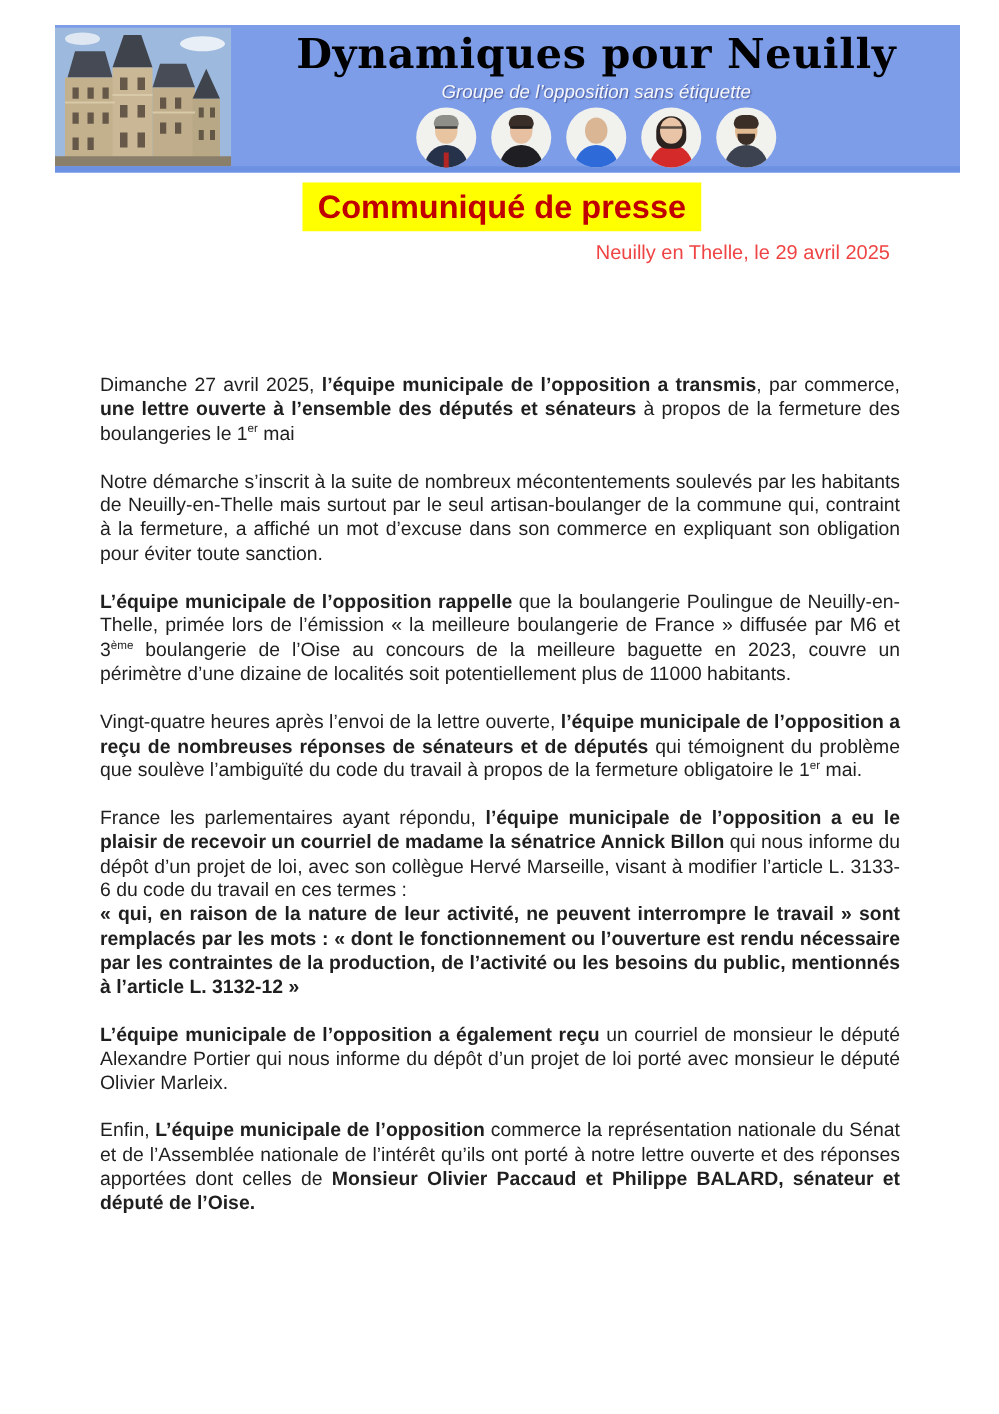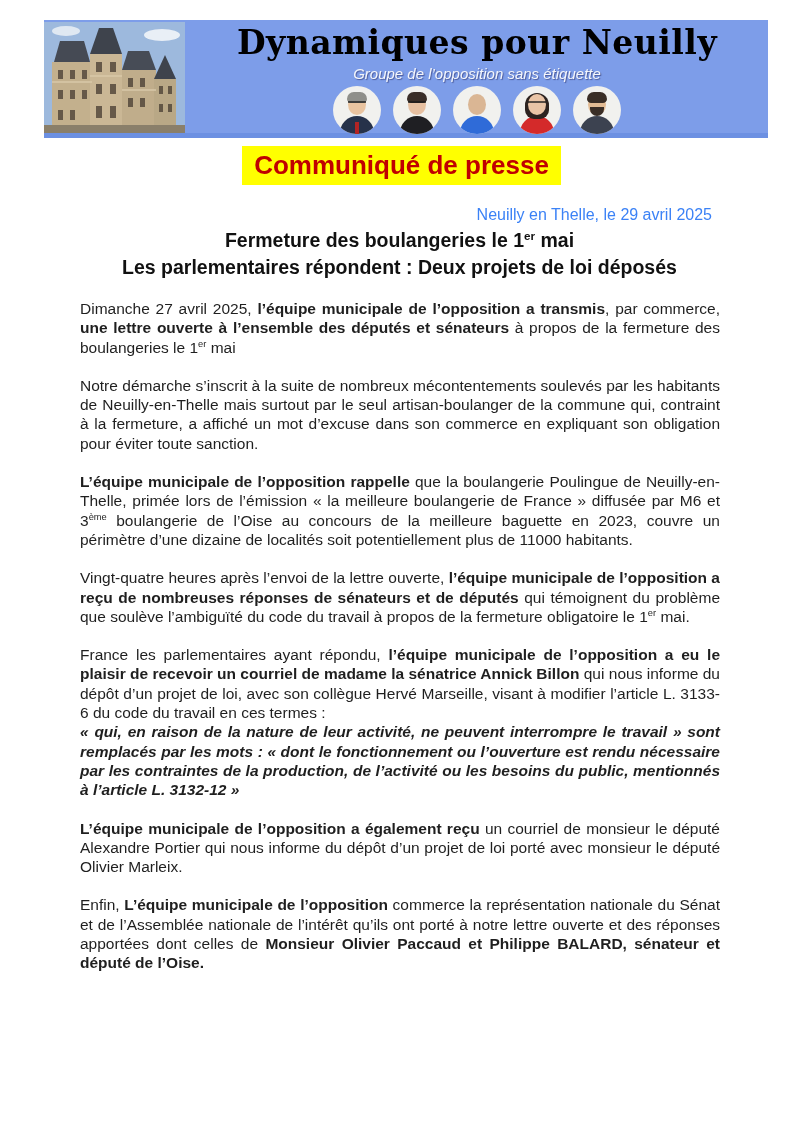--- a/index.html
+++ b/index.html
@@ -35,31 +35,31 @@
   .av-glasses{position:absolute;left:15px;top:15px;width:18px;height:5px;z-index:5;
               border-top:2px solid rgba(25,25,25,.7);}
 
   
   .press-wrap{position:absolute;top:146px;left:0;width:100%;text-align:center;padding-left:24px;}
   .press-badge{display:inline-block;transform:translateX(-22px);
                background:#ffff00;color:#c00000;font-weight:bold;
                font-size:26px;padding:4px 12px;}
 
   
-  .dateline{position:absolute;top:206px;right:87px;font-size:16px;color:#3b82f6;}
+  .dateline{position:absolute;top:194px;right:87px;font-size:16px;color:#ef4444;}
   .headline{position:absolute;top:227px;left:0;width:100%;text-align:center;
             font-size:19.5px;font-weight:bold;line-height:27px;color:#111111;}
 
   
   .doc-body{position:absolute;top:299px;left:80px;width:640px;
             font-size:15.5px;line-height:19.3px;text-align:justify;color:#1f1f1f;}
   .doc-body p{margin:0 0 19px 0;}
   .doc-body p.tight{margin-bottom:0;}
   .b{font-weight:bold;}
-  .i{font-style:italic;margin-top:30px;}
+  .i{margin-top:30px;}
   sup{font-size:0.6em;vertical-align:super;line-height:0;}
 </style>
 </head>
 <body>
 
 <div class="page">
 
   <header class="banner">
     <div class="photo">
       <svg width="141" height="111" viewBox="0 0 141 111">
@@ -145,24 +145,20 @@
         </div>
       </div>
   </header>
 
   <div class="press-wrap">
     <span class="press-badge">Communiqué de presse</span>
   </div>
 
   <div class="dateline">Neuilly en Thelle, le 29 avril 2025</div>
 
-  <div class="headline">
-    <div><span>Fermeture des boulangeries le 1</span><sup>er</sup><span> mai</span></div>
-    <div><span>Les parlementaires répondent : Deux projets de loi déposés</span></div>
-  </div>
 
   <main class="doc-body">
     <p><span>Dimanche 27 avril 2025, </span><span class="b">l’équipe municipale de l’opposition a transmis</span><span>, par commerce, </span><span class="b">une lettre ouverte à l’ensemble des députés et sénateurs</span><span> à propos de la fermeture des boulangeries le 1</span><sup>er</sup><span> mai</span></p>
     <p><span>Notre démarche s’inscrit à la suite de nombreux mécontentements soulevés par les habitants de Neuilly-en-Thelle mais surtout par le seul artisan-boulanger de la commune qui, contraint à la fermeture, a affiché un mot d’excuse dans son commerce en expliquant son obligation pour éviter toute sanction.</span></p>
     <p><span class="b">L’équipe municipale de l’opposition rappelle</span><span> que la boulangerie Poulingue de Neuilly-en-Thelle, primée lors de l’émission « la meilleure boulangerie de France » diffusée par M6 et 3</span><sup>ème</sup><span> boulangerie de l’Oise au concours de la meilleure baguette en 2023, couvre un périmètre d’une dizaine de localités soit potentiellement plus de 11000 habitants.</span></p>
     <p><span>Vingt-quatre heures après l’envoi de la lettre ouverte, </span><span class="b">l’équipe municipale de l’opposition a reçu de nombreuses réponses de sénateurs et de députés</span><span> qui témoignent du problème que soulève l’ambiguïté du code du travail à propos de la fermeture obligatoire le 1</span><sup>er</sup><span> mai.</span></p>
     <p class="tight"><span>France les parlementaires ayant répondu, </span><span class="b">l’équipe municipale de l’opposition a eu le plaisir de recevoir un courriel de madame la sénatrice Annick Billon</span><span> qui nous informe du dépôt d’un projet de loi, avec son collègue Hervé Marseille, visant à modifier l’article L. 3133-6 du code du travail en ces termes :</span></p>
     <p><span class="b i">« qui, en raison de la nature de leur activité, ne peuvent interrompre le travail » sont remplacés par les mots : « dont le fonctionnement ou l’ouverture est rendu nécessaire par les contraintes de la production, de l’activité ou les besoins du public, mentionnés à l’article L. 3132-12 »</span></p>
     <p><span class="b">L’équipe municipale de l’opposition a également reçu</span><span> un courriel de monsieur le député Alexandre Portier qui nous informe du dépôt d’un projet de loi porté avec monsieur le député Olivier Marleix.</span></p>
     <p><span>Enfin, </span><span class="b">L’équipe municipale de l’opposition</span><span> commerce la représentation nationale du Sénat et de l’Assemblée nationale de l’intérêt qu’ils ont porté à notre lettre ouverte et des réponses apportées dont celles de </span><span class="b">Monsieur Olivier Paccaud et Philippe BALARD, sénateur et député de l’Oise.</span></p>

